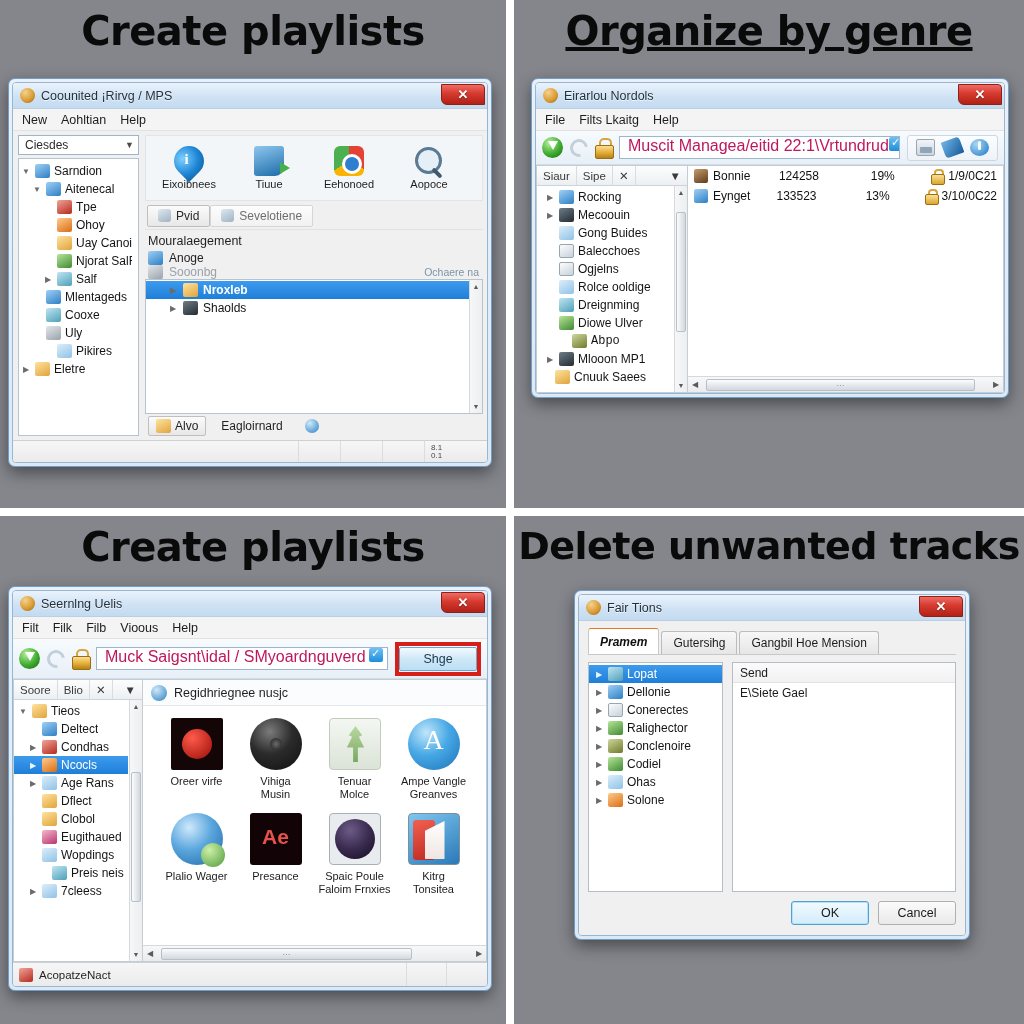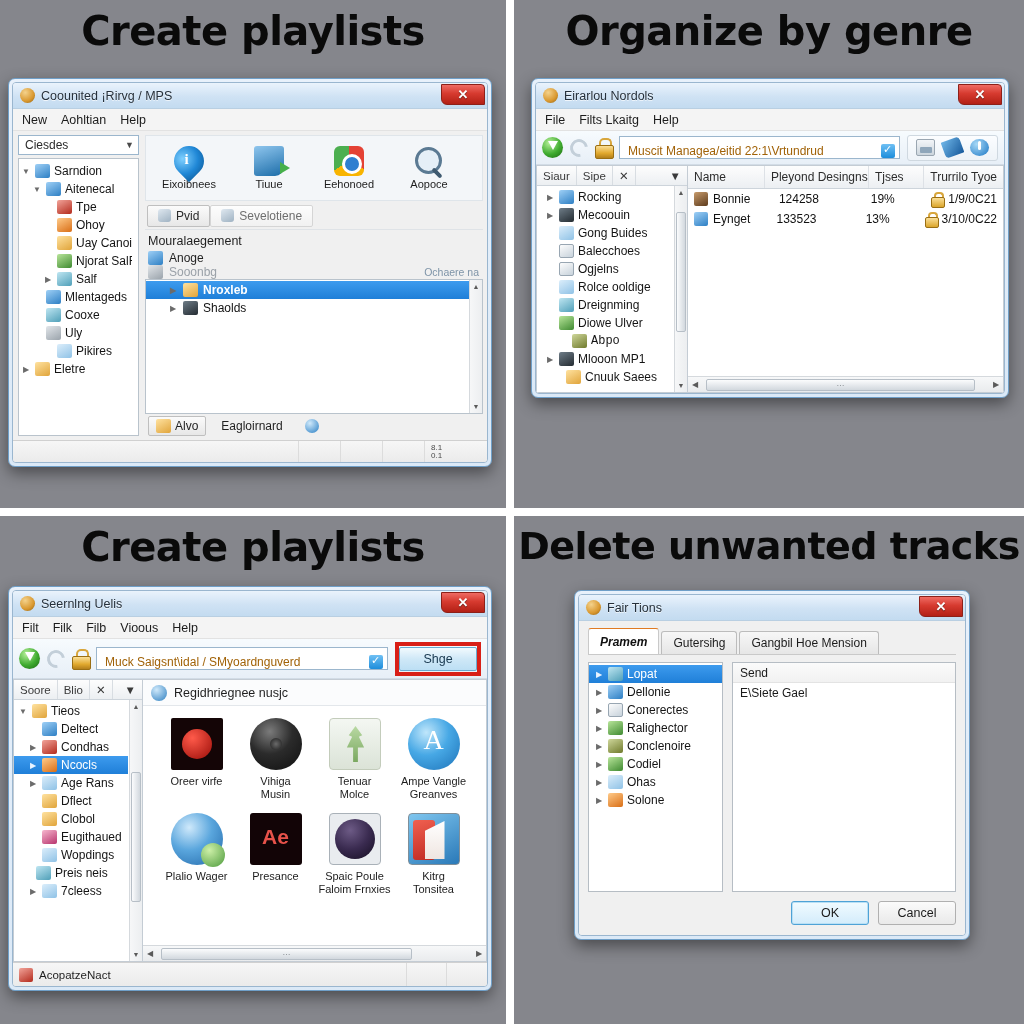--- a/index.html
+++ b/index.html
@@ -29,21 +29,21 @@
     position: absolute;
     left: 0; right: 0;
     text-align: center;
     color: #0a0a0a;
     font-family: "DejaVu Sans", sans-serif;
     font-weight: bold;
     letter-spacing: -0.5px;
     white-space: nowrap;
   }
   #cap-tl { top: 8px;  font-size: 40px; }
-  #cap-tr { top: 8px;  font-size: 40px; }
+  #cap-tr { top: 8px;  font-size: 40px; text-decoration: underline; }
   #cap-bl { top: 8px;  font-size: 40px; }
   #cap-br { top: 8px;  font-size: 38px; }
 
   
   .win {
     position: absolute;
     background: linear-gradient(180deg,#e8f1fb 0%, #dbe9f7 100%);
     border: 1px solid #6f9fc8;
     border-radius: 7px;
     box-shadow: 0 6px 16px rgba(0,0,0,.45);
@@ -126,23 +126,23 @@
     border:2.5px solid #d8a63c; border-bottom:none; border-radius:5px 5px 0 0;
   }
   .ico-lock::after {
     content:""; position:absolute; left:0; top:7px; width:17px; height:12px;
     background: linear-gradient(180deg,#fbdf97 0%, #e1a92e 60%, #b3801c 100%);
     border:1px solid #9a6f14; border-radius:2px;
   }
   .addr-input {
     flex: 1 1 auto; height: 23px;
     background: #fff; border: 1px solid #9bb6cd;
-    display: flex; align-items: flex-end; justify-content: space-between;
+    display: flex; align-items: flex-start; justify-content: space-between;
     padding: 0 4px 0 8px;
-    font-size: 12px; color: #a16207;
+    font-size: 16px; color: #be185d;
     overflow: hidden; white-space: nowrap;
   }
   .addr-chk {
     width: 14px; height: 14px; flex: 0 0 14px;
     background: linear-gradient(180deg,#6fc0f4 0%, #1d8ddb 100%);
     border-radius: 2px; position: relative;
   }
   .addr-chk::after {
     content:"✓"; position:absolute; left:2px; top:-2px;
     color:#fff; font-size:11px; line-height:14px;
@@ -627,40 +627,34 @@
                   <div class="trow" style="padding-left: 21px; font-family: Liberation Mono, monospace;">
                     <span class="arrow"></span>
                     <span class="tico i-olive"></span>
                     <span class="lbl">Abpo</span>
                   </div>
                   <div class="trow" style="padding-left: 8px;">
                     <span class="arrow">▶</span>
                     <span class="tico i-dark"></span>
                     <span class="lbl">Mlooon MP1</span>
                   </div>
-                  <div class="trow" style="padding-left: 15px;">
+                  <div class="trow" style="padding-left: 4px;">
                     <span class="arrow"></span>
                     <span class="tico i-folder"></span>
                     <span class="lbl">Cnuuk Saees</span>
                   </div>
                 </div>
               <div class="vscroll">
                 <div class="up">▲</div>
                 <div class="thumb"></div>
                 <div class="dn">▼</div>
               </div>
             </div>
           </div>
           <div class="tr-right">
-            <div class="colhead">
-              <div style="width:96px">Name</div>
-              <div style="width:104px">Pleyond Desingns</div>
-              <div style="width:68px">Tjses</div>
-              <div style="flex:1 1 auto;border-right:none">Trurrilo Tyoe</div>
-            </div>
             <div id="tr-rows" style="flex:1 1 auto">
                 <div class="drow">
                   <div style="width: 96px;">
                     <span class="sq i-brown"></span>
                     <span>Bonnie</span>
                   </div>
                   <div style="width: 104px;">124258</div>
                   <div style="width: 68px;">19%</div>
                   <div style="flex: 1 1 auto;">
                     <span class="lockmini"></span>
@@ -771,21 +765,21 @@
                   <div class="trow" style="padding-left: 14px;">
                     <span class="arrow"></span>
                     <span class="tico i-pink"></span>
                     <span class="lbl">Eugithaued</span>
                   </div>
                   <div class="trow" style="padding-left: 14px;">
                     <span class="arrow"></span>
                     <span class="tico i-ltblue"></span>
                     <span class="lbl">Wopdings</span>
                   </div>
-                  <div class="trow" style="padding-left: 8px;">
+                  <div class="trow" style="padding-left: 24px;">
                     <span class="arrow"></span>
                     <span class="tico i-teal"></span>
                     <span class="lbl">Preis neis</span>
                   </div>
                   <div class="trow" style="padding-left: 14px;">
                     <span class="arrow">▶</span>
                     <span class="tico i-ltblue"></span>
                     <span class="lbl">7cleess</span>
                   </div>
                 </div>

